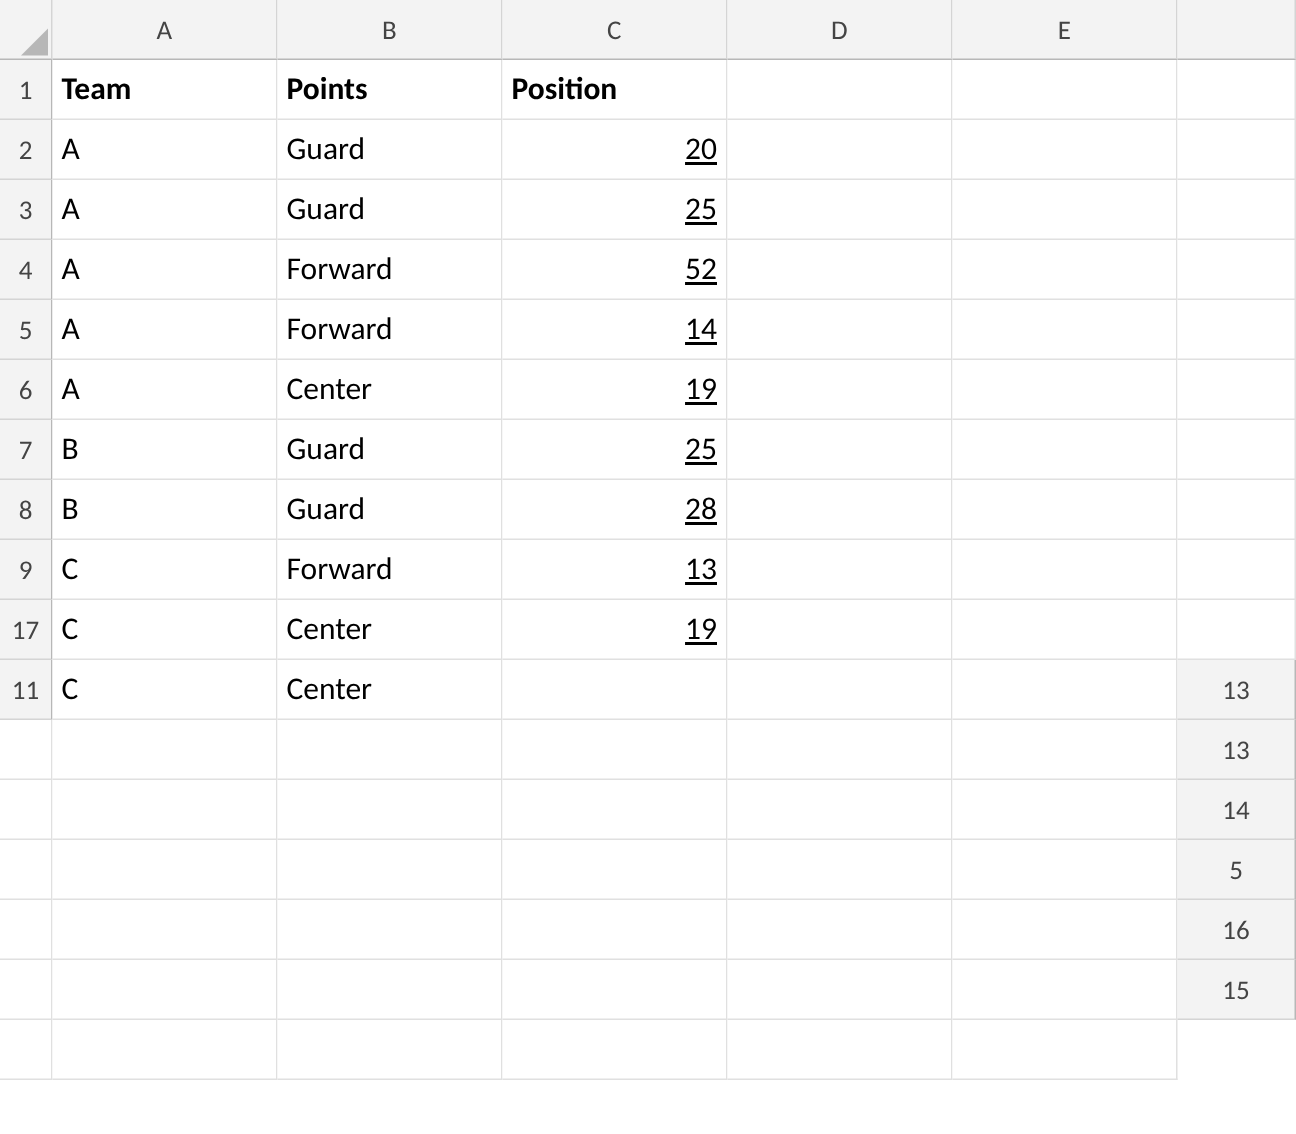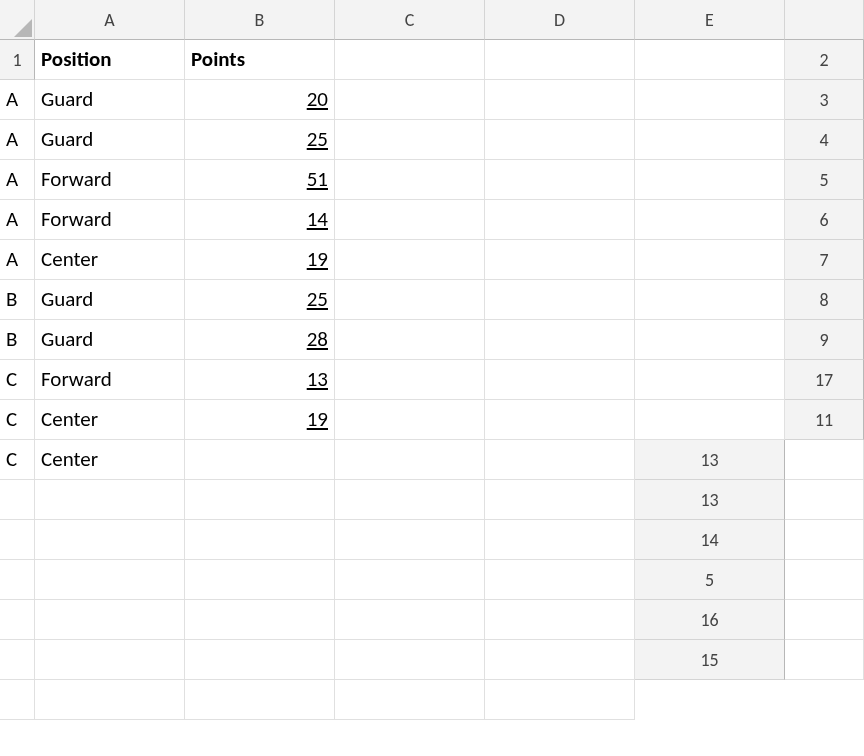--- a/index.html
+++ b/index.html
@@ -75,43 +75,44 @@
 
 <div class="sheet" id="sheet">
     <div class="corner"></div>
     <div class="colhdr">A</div>
     <div class="colhdr">B</div>
     <div class="colhdr">C</div>
     <div class="colhdr">D</div>
     <div class="colhdr">E</div>
     <div class="colhdr"></div>
     <div class="rowhdr">1</div>
+    <div class="cell bold">Team</div>
+    <div class="cell bold">Points</div>
     <div class="cell bold">Position</div>
-    <div class="cell bold">Points</div>
     <div class="cell bold"></div>
     <div class="cell bold"></div>
     <div class="cell"></div>
     <div class="rowhdr">2</div>
     <div class="cell">A</div>
     <div class="cell">Guard</div>
     <div class="cell rt">20</div>
     <div class="cell"></div>
     <div class="cell"></div>
     <div class="cell"></div>
     <div class="rowhdr">3</div>
     <div class="cell">A</div>
     <div class="cell">Guard</div>
     <div class="cell rt">25</div>
     <div class="cell"></div>
     <div class="cell"></div>
     <div class="cell"></div>
     <div class="rowhdr">4</div>
     <div class="cell">A</div>
     <div class="cell">Forward</div>
-    <div class="cell rt">51</div>
+    <div class="cell rt">52</div>
     <div class="cell"></div>
     <div class="cell"></div>
     <div class="cell"></div>
     <div class="rowhdr">5</div>
     <div class="cell">A</div>
     <div class="cell">Forward</div>
     <div class="cell rt">14</div>
     <div class="cell"></div>
     <div class="cell"></div>
     <div class="cell"></div>

